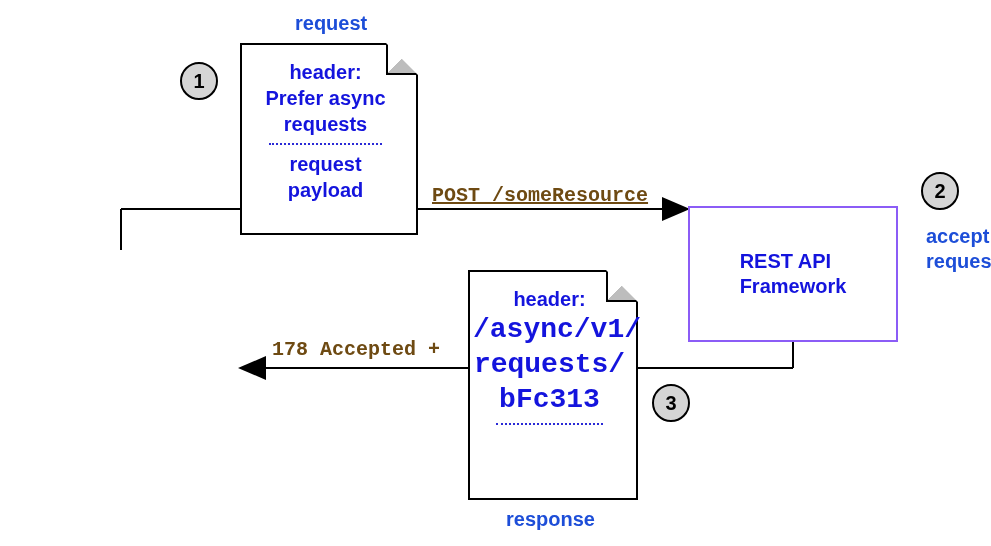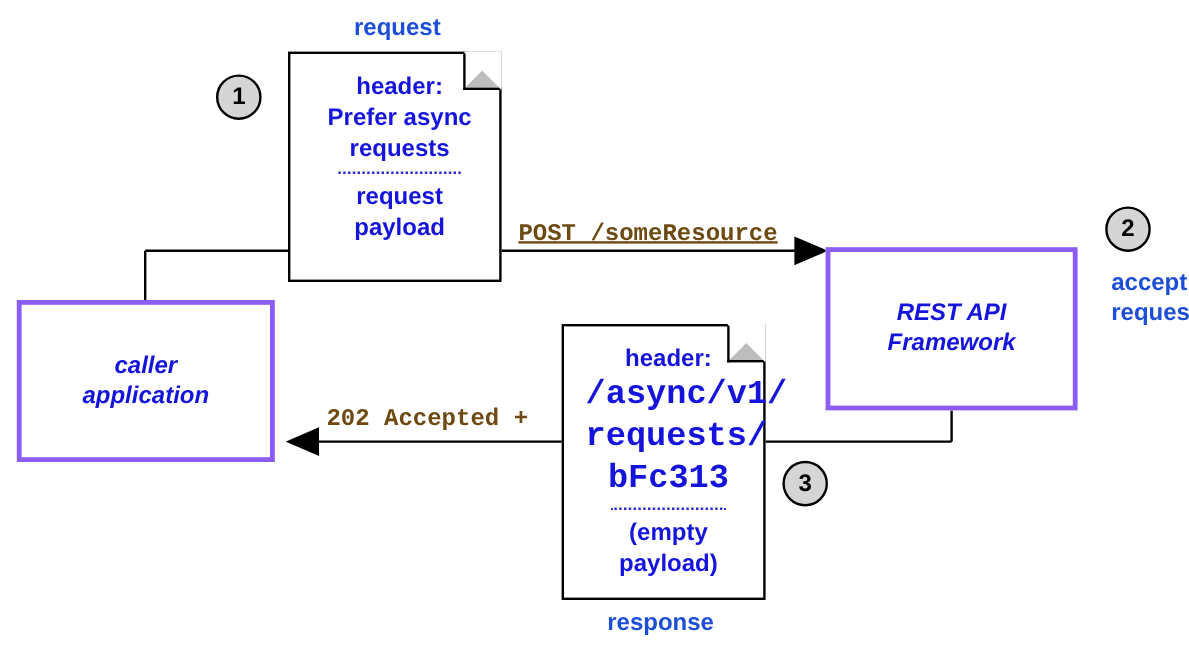--- a/index.html
+++ b/index.html
@@ -1,35 +1,34 @@
 <!DOCTYPE html>
 <html><head>
 <meta charset="utf-8">
 <style>
   * { box-sizing: border-box; }
   body { margin: 0; padding: 0; font-family: "Segoe UI", Arial, sans-serif; background: #fff; }
   .canvas { position: relative; width: 991px; height: 546px; }
 
   .box {
     position: absolute;
-    border: 4px solid #8b5cf6;
+    border: 2px solid #8b5cf6;
     background: #fff;
     display: flex;
     align-items: center;
     justify-content: center;
-    text-align: center;
-    font-style: italic;
+    text-align: left;
   }
   .box-label { color: #1414dd; font-weight: 700; font-size: 20px; line-height: 1.25; }
 
   .doc {
     position: absolute;
     border: 2px solid #000;
     background: #fff;
-    padding: 14px 10px 10px 18px;
+    padding: 14px 10px 10px 3px;
     text-align: center;
   }
   .doc .fold {
     position: absolute;
     top: -2px; right: -2px;
     width: 32px; height: 32px;
     background: linear-gradient(135deg, #fff 0 49%, #bdbdbd 50% 100%);
     border-left: 2px solid #000;
     border-bottom: 2px solid #000;
   }
@@ -85,24 +84,20 @@
     </defs>
 
     <line x1="121" y1="209" x2="686" y2="209" stroke="#000" stroke-width="2" marker-end="url(#ah)"></line>
 
     <line x1="121" y1="250" x2="121" y2="209" stroke="#000" stroke-width="2"></line>
 
     <line x1="793" y1="342" x2="793" y2="368" stroke="#000" stroke-width="2"></line>
     <line x1="793" y1="368" x2="242" y2="368" stroke="#000" stroke-width="2" marker-end="url(#ah)"></line>
   </svg>
 
-  <div class="box" style="left:14px; top:250px; width:215px; height:135px;">
-    <div class="box-label" style="white-space:pre-line;">caller
-application</div>
-  </div>
 
   <div class="box" style="left:688px; top:206px; width:210px; height:136px;">
     <div class="box-label" style="white-space:pre-line;">REST API
 Framework</div>
   </div>
 
   <div class="label" style="left:295px; top:12px;">request</div>
   <div class="doc" style="left:240px; top:43px; width:178px; height:192px;">
     <div class="fold"></div>
     <div class="doc-text">header:</div>
@@ -113,27 +108,25 @@
 payload</div>
   </div>
 
   <div class="doc" style="left:468px; top:270px; width:170px; height:230px;">
     <div class="fold"></div>
     <div class="doc-text">header:</div>
     <div class="doc-mono" style="white-space:pre-line;">/async/v1/
 requests/
 bFc313</div>
     <hr class="dotsep">
-    <div class="doc-text" style="white-space:pre-line;">(empty
-payload)</div>
   </div>
   <div class="label" style="left:506px; top:508px;">response</div>
 
   <div class="arrow-label" style="left:432px; top:184px;text-decoration:underline;">POST /someResource</div>
-  <div class="arrow-label" style="left:272px; top:338px;">202 Accepted +</div>
+  <div class="arrow-label" style="left:272px; top:338px;">178 Accepted +</div>
 
   <div class="label" style="left:906px; top:224px; white-space:pre-line; line-height:1.25;margin-left:20px;">accept
 request</div>
 
   <div class="badge" style="left:180px; top:62px;">
       <span>1</span>
     </div>
   <div class="badge" style="left:921px; top:172px;">
       <span>2</span>
     </div>

